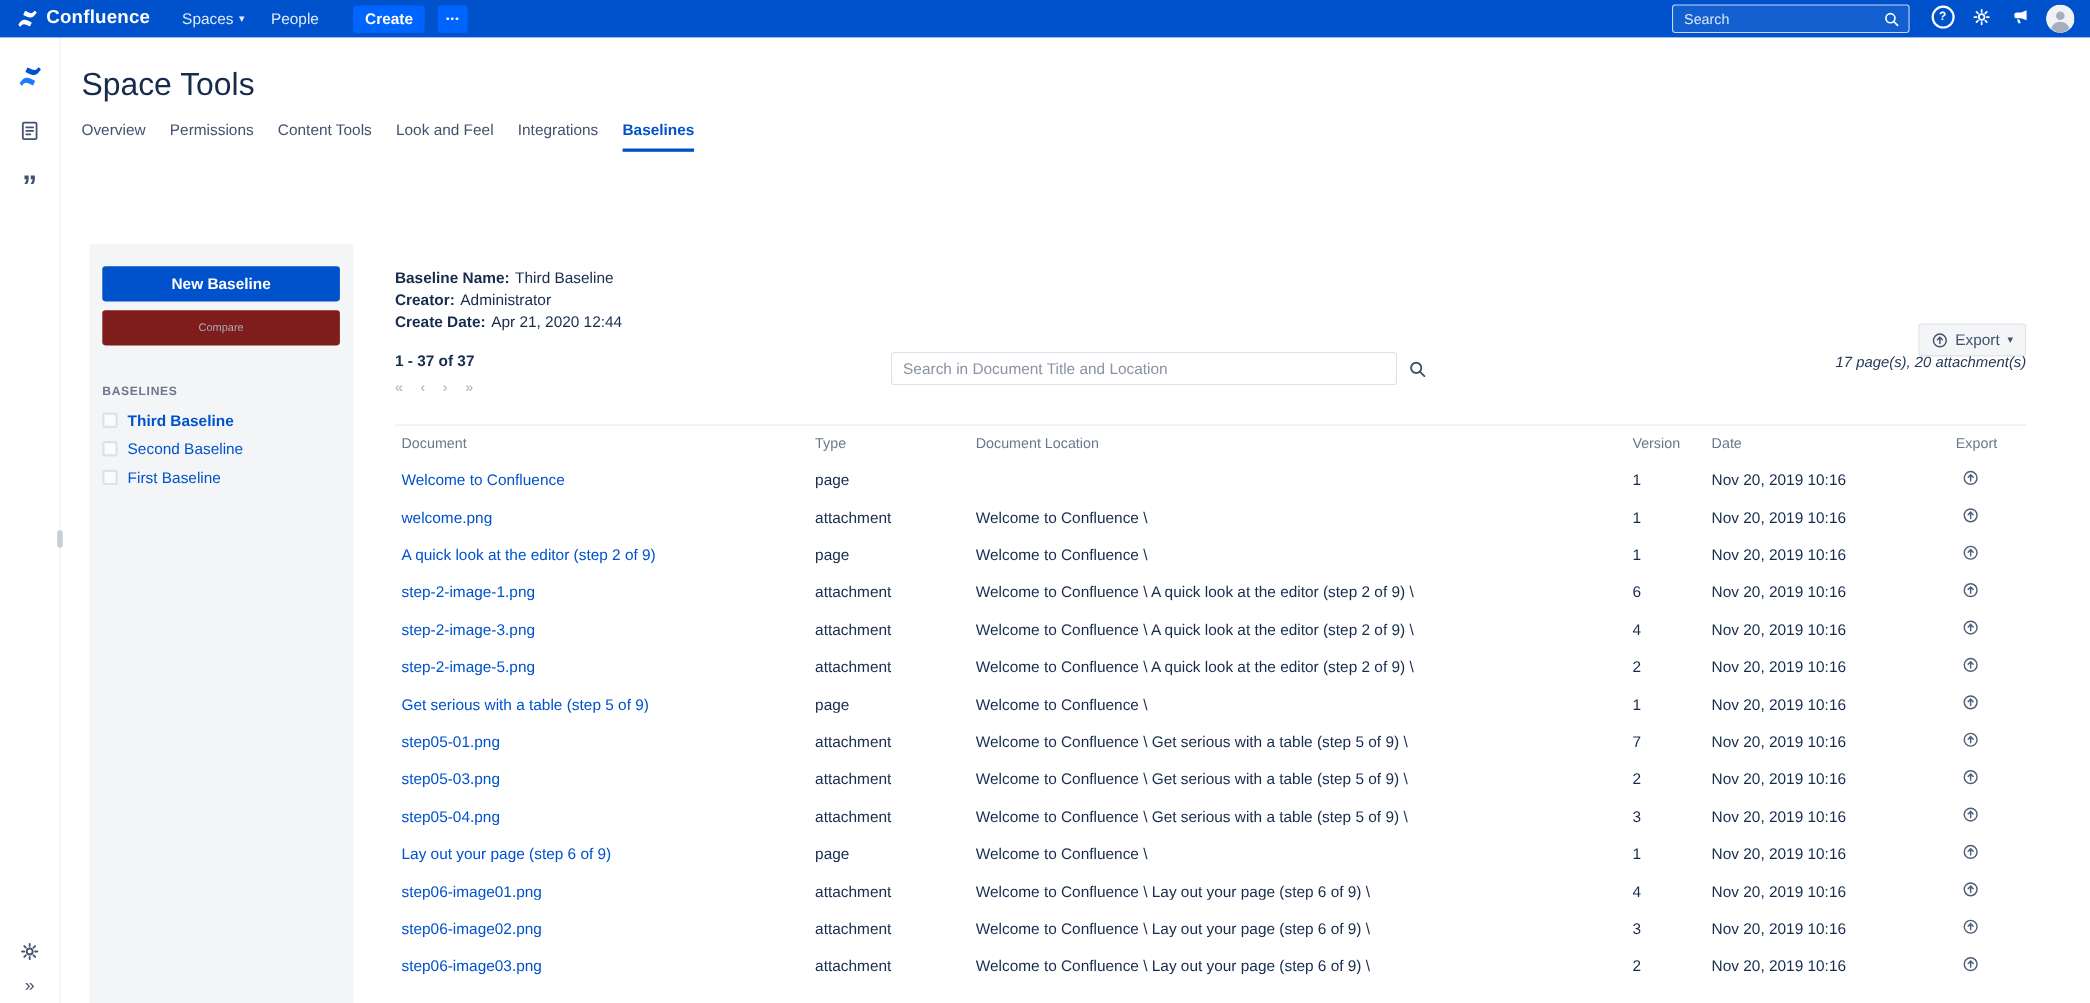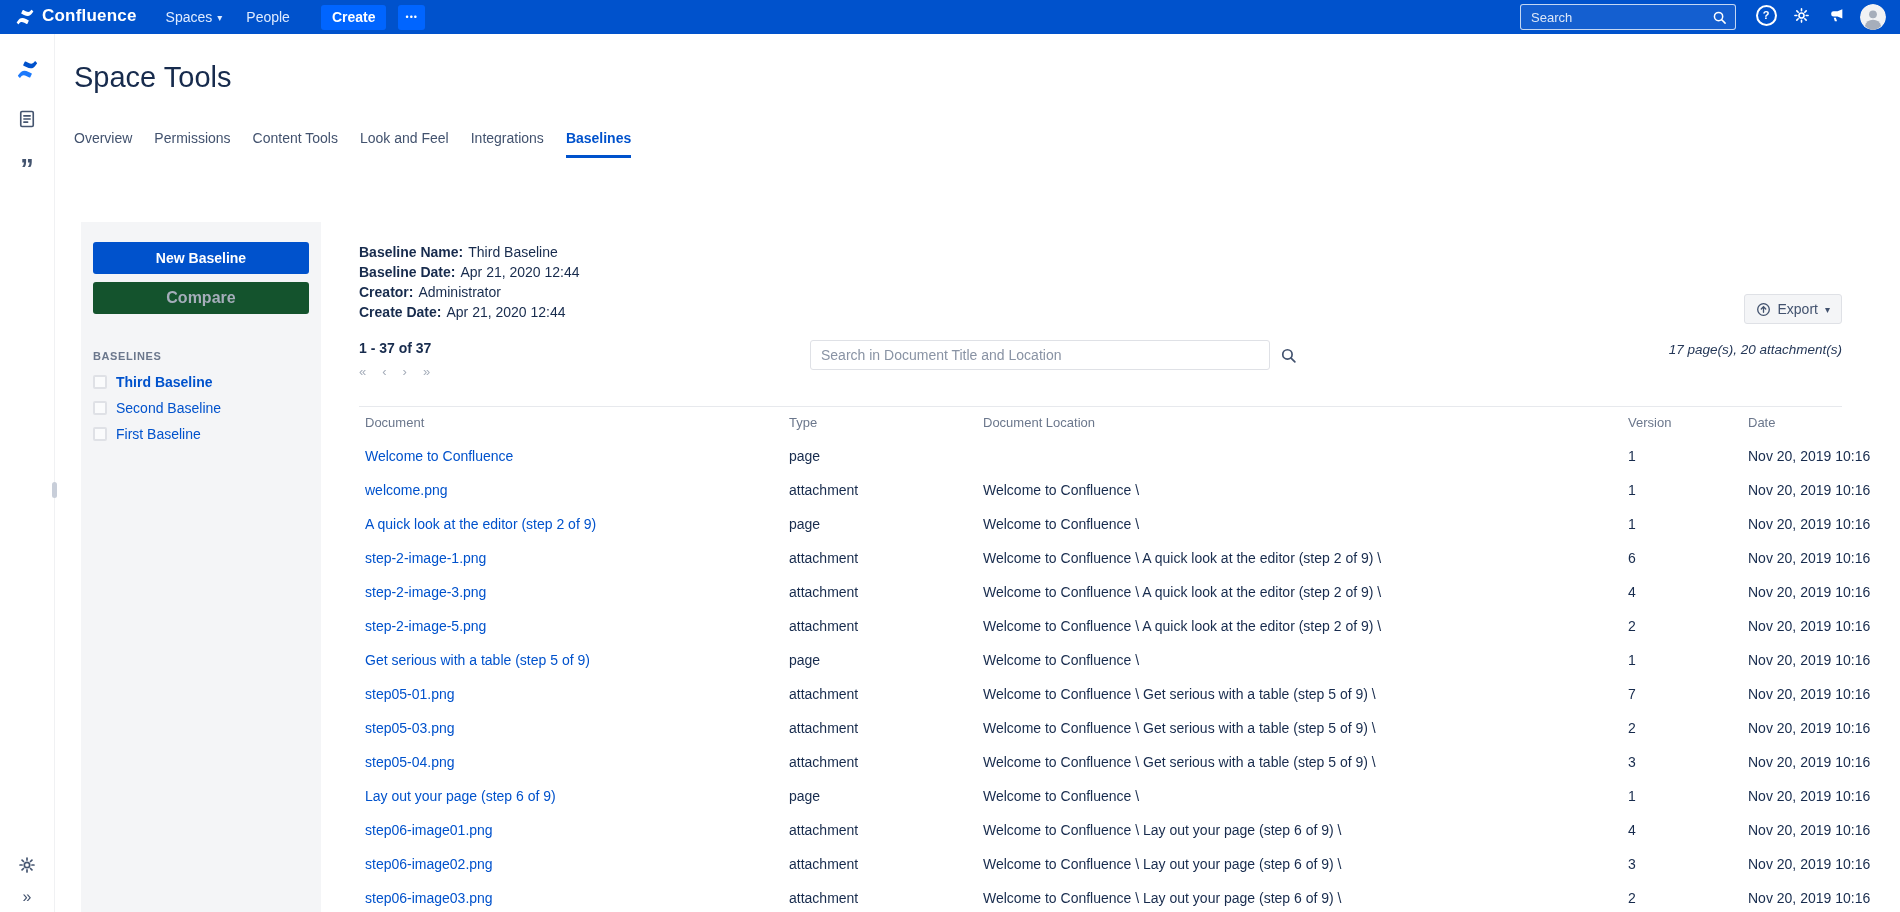--- a/index.html
+++ b/index.html
@@ -64,36 +64,36 @@
   }
 
   
   .main{position:absolute;top:34px;left:54px;right:0;bottom:0;}
   .page-title{
     position:absolute;left:20px;top:26px;font-size:29px;font-weight:500;
     color:#172B4D;line-height:34px;margin:0;
   }
   .tabs{position:absolute;left:20px;top:76px;display:flex;gap:22px;}
   .tab{
-    color:#42526E;font-size:14px;padding-bottom:9px;border-bottom:3px solid transparent;margin-top:20px;
+    color:#42526E;font-size:14px;padding-bottom:9px;border-bottom:3px solid transparent;
   }
   .tab.active{color:#0052CC;font-weight:700;border-bottom-color:#0052CC;}
 
   
   .left-panel{
     position:absolute;left:27px;top:188px;bottom:0;width:240px;background:#F4F5F7;
     padding:20px 12px 0 12px;box-sizing:border-box;
   }
   .btn-primary{
     display:block;width:100%;height:32px;background:#0052CC;color:#fff;border:none;
     border-radius:3px;font-size:14px;font-weight:600;margin-bottom:8px;
   }
   .btn-disabled{
-    display:block;width:100%;height:32px;background:#14532d;color:#A5ADBA;border:none;
-    border-radius:3px;font-size:16px;font-weight:700;cursor:default;
+    display:block;width:100%;height:32px;background:#7f1d1d;color:#A5ADBA;border:none;
+    border-radius:3px;font-size:10px;font-weight:400;cursor:default;
   }
   .panel-heading{
     margin-top:36px;font-size:11px;font-weight:700;color:#6B778C;letter-spacing:.6px;
   }
   .bl-list{margin-top:12px;display:flex;flex-direction:column;gap:10px;}
   .bl-item{display:flex;align-items:center;gap:9px;}
   .bl-item input[type=checkbox]{
     appearance:none;width:14px;height:14px;border:2px solid #DFE1E6;border-radius:2px;
     background:#FAFBFC;margin:0;cursor:pointer;
   }
@@ -120,21 +120,21 @@
   .doc-search-wrap{position:absolute;left:451px;top:0;display:flex;align-items:center;gap:10px;}
   .doc-search{
     width:460px;height:30px;border:1px solid #DFE1E6;border-radius:3px;box-sizing:border-box;
     padding:0 10px;font-size:14px;color:#172B4D;outline:none;background:#fff;
   }
   .doc-search::placeholder{color:#8993A4;}
   .doc-search-icon{color:#42526E;display:inline-flex;}
   .summary{position:absolute;right:0;top:2px;font-size:13.5px;font-style:italic;color:#253858;}
 
   
-  .tgrid{display:grid;grid-template-columns:376px 146px 597px 72px 222px 1fr;align-items:center;gap:48px;}
+  .tgrid{display:grid;grid-template-columns:376px 146px 597px 72px 222px 1fr;align-items:center;}
   .table{margin-top:20px;}
   .thead{border-top:1px solid #E7E9ED;padding:8px 0 9px 0;}
   .th{font-size:13px;color:#6B778C;padding-left:6px;}
   .trow{height:34px;}
   .cell{font-size:14px;color:#172B4D;padding-left:6px;white-space:nowrap;overflow:hidden;text-overflow:ellipsis;}
   .cell.doc{color:#0052CC;}
   .row-export{
     background:transparent;border:none;color:#505F79;padding:0;margin-left:6px;
     display:inline-flex;align-items:center;
   }
@@ -284,23 +284,20 @@
             </svg>
         </span>
         <span>Export</span>
         <span class="caret">▾</span>
       </button>
 
         <div class="meta-line">
           <span class="meta-label">Baseline Name:</span><span class="meta-value">Third Baseline</span>
         </div>
 
-        <div class="meta-line">
-          <span class="meta-label">Baseline Date:</span><span class="meta-value">Apr 21, 2020 12:44</span>
-        </div>
 
         <div class="meta-line">
           <span class="meta-label">Creator:</span><span class="meta-value">Administrator</span>
         </div>
 
         <div class="meta-line">
           <span class="meta-label">Create Date:</span><span class="meta-value">Apr 21, 2020 12:44</span>
         </div>
       </div>
 

